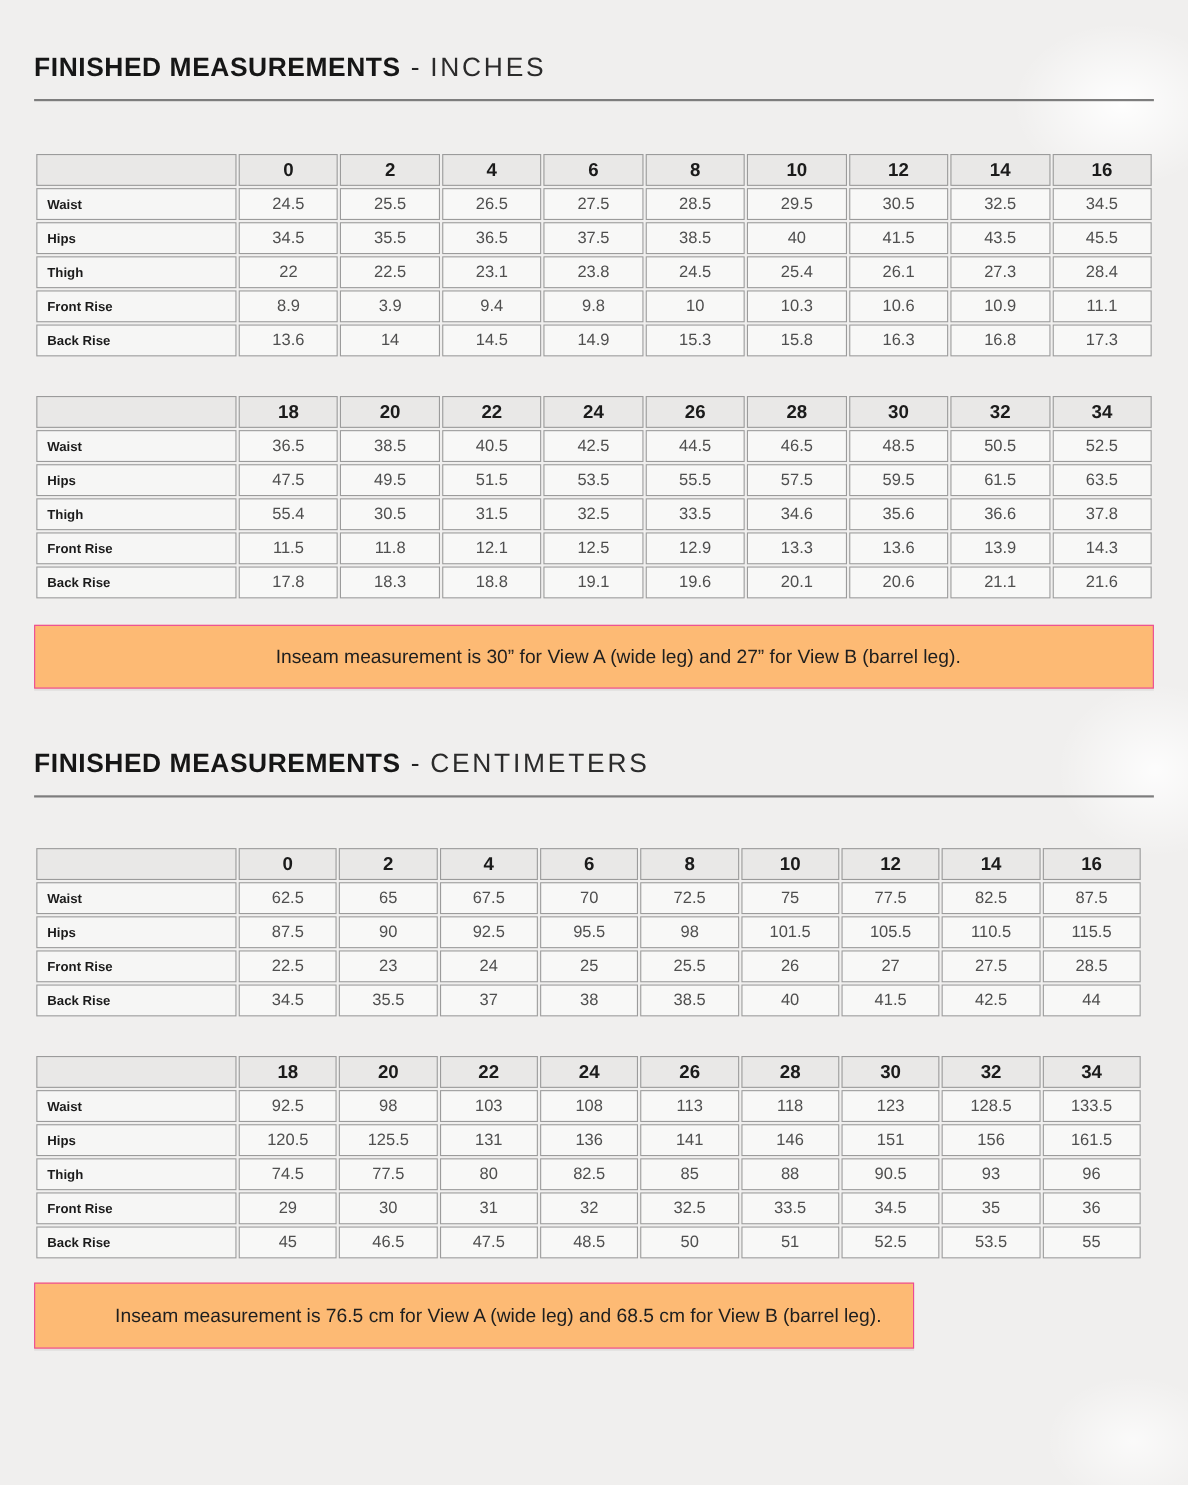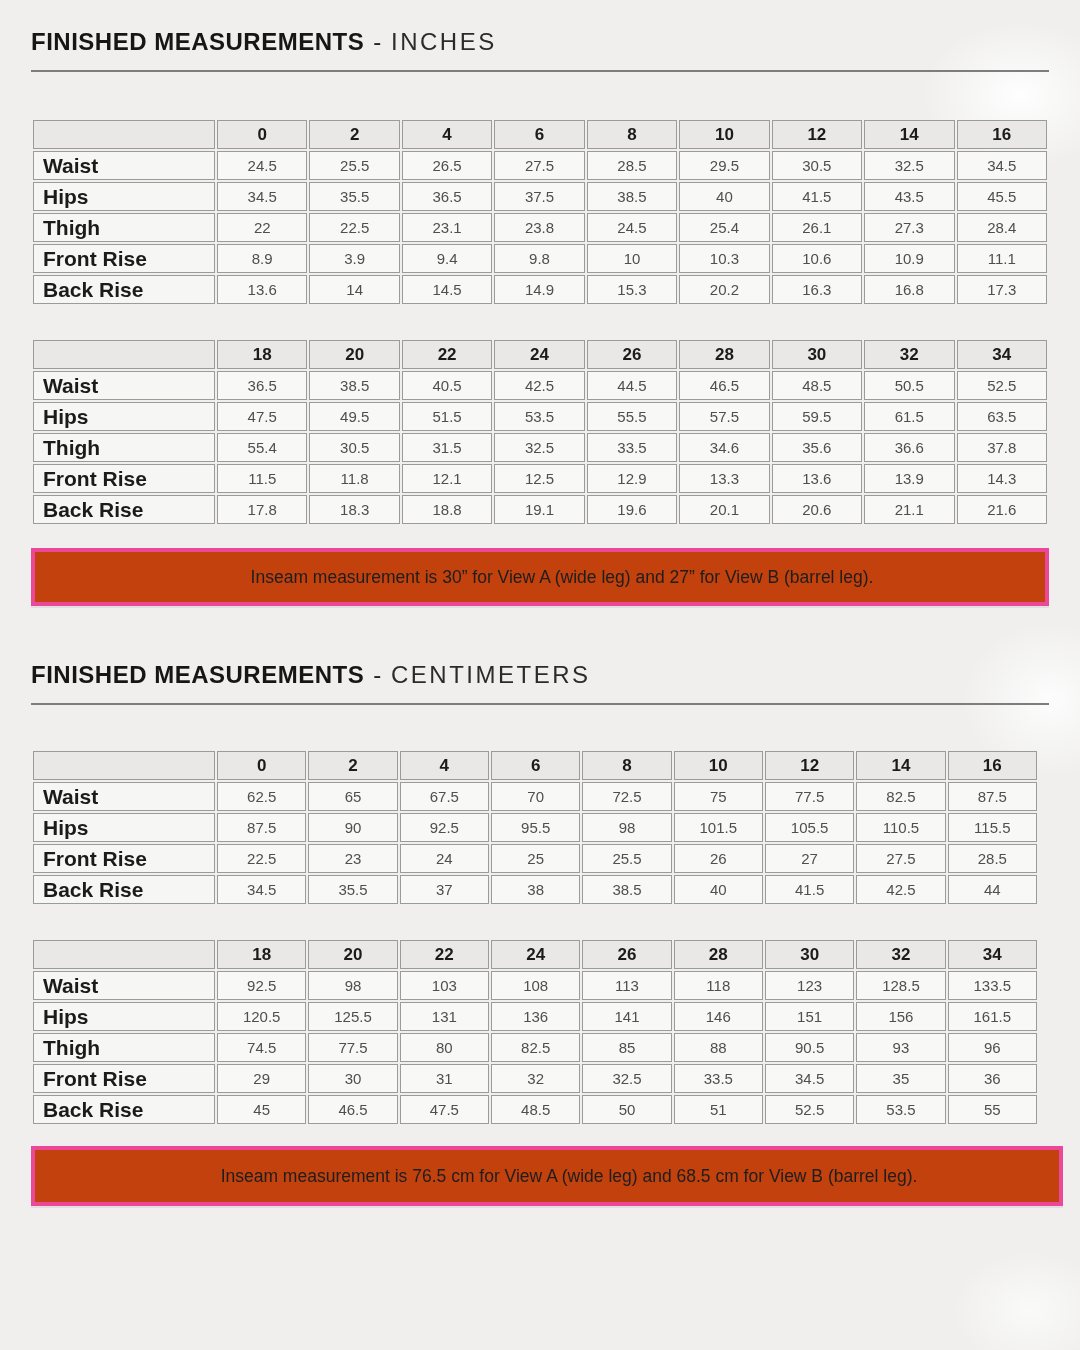--- a/index.html
+++ b/index.html
@@ -46,21 +46,21 @@
   h1.section-title .t-sep  { font-weight: normal; color: #232323; padding: 0 2px; }
   h1.section-title .t-unit { font-weight: normal; color: #2b2b2b; letter-spacing: 2.5px; }
 
   .rule {
     height: 2px;
     background: #7d7d7d;
     margin-top: 15px;
     width: 1018px;
   }
 
-  .sec-inches h1 { margin-top: 29px; }
+  .sec-inches h1 { margin-top: 49px; }
   .sec-cm     h1 { margin-top: 56px; }
 
   .tables-wrap { width: 1018px; }
 
   table.m-table {
     border-collapse: separate;
     border-spacing: 2px;
     table-layout: fixed;
     width: 1018px;
     margin-top: 32px;
@@ -79,46 +79,46 @@
   }
   th.size-h {
     background: #e9e8e7;
     font-size: 17px;
     font-weight: bold;
     color: #1b1b1b;
     text-align: center;
   }
   td.row-label {
     background: #f6f6f5;
-    font-size: 21px;
+    font-size: 12px;
     font-weight: bold;
     color: #1b1b1b;
     text-align: left;
     padding-left: 9px;
   }
   td.val {
     background: #f8f8f7;
     font-size: 15px;
     color: #4f4f4f;
     text-align: center;
   }
 
   .note-box {
     width: 1018px;
     margin-top: 22px;
-    border: 4px solid #ec4899;
-    background: #c2410c;
+    border: 1px solid #ec4899;
+    background: #fdba74;
     box-shadow: 0 2px 0 rgba(0,0,0,0.06);
     height: 58px;
     display: flex;
     align-items: center;
     justify-content: center;
     padding-left: 44px;
   }
-  .sec-cm .note-box { width: 1032px; margin-top: 20px; height: 60px; }
+  .sec-cm .note-box { width: 800px; margin-top: 20px; height: 60px; }
   .note-box .note-text {
     font-size: 17.5px;
     color: #1e1e1e;
     text-align: center;
   }
 </style>
 </head>
 <body>
 
 <div class="blob blob-1"></div>
@@ -212,21 +212,21 @@
               <td class="val">10.9</td>
               <td class="val">11.1</td>
             </tr>
             <tr>
               <td class="row-label">Back Rise</td>
               <td class="val">13.6</td>
               <td class="val">14</td>
               <td class="val">14.5</td>
               <td class="val">14.9</td>
               <td class="val">15.3</td>
-              <td class="val">20.2</td>
+              <td class="val">15.8</td>
               <td class="val">16.3</td>
               <td class="val">16.8</td>
               <td class="val">17.3</td>
             </tr>
           </tbody>
         </table>
         <table class="m-table">
           <colgroup>
             <col style="width: 182px;">
             <col>

